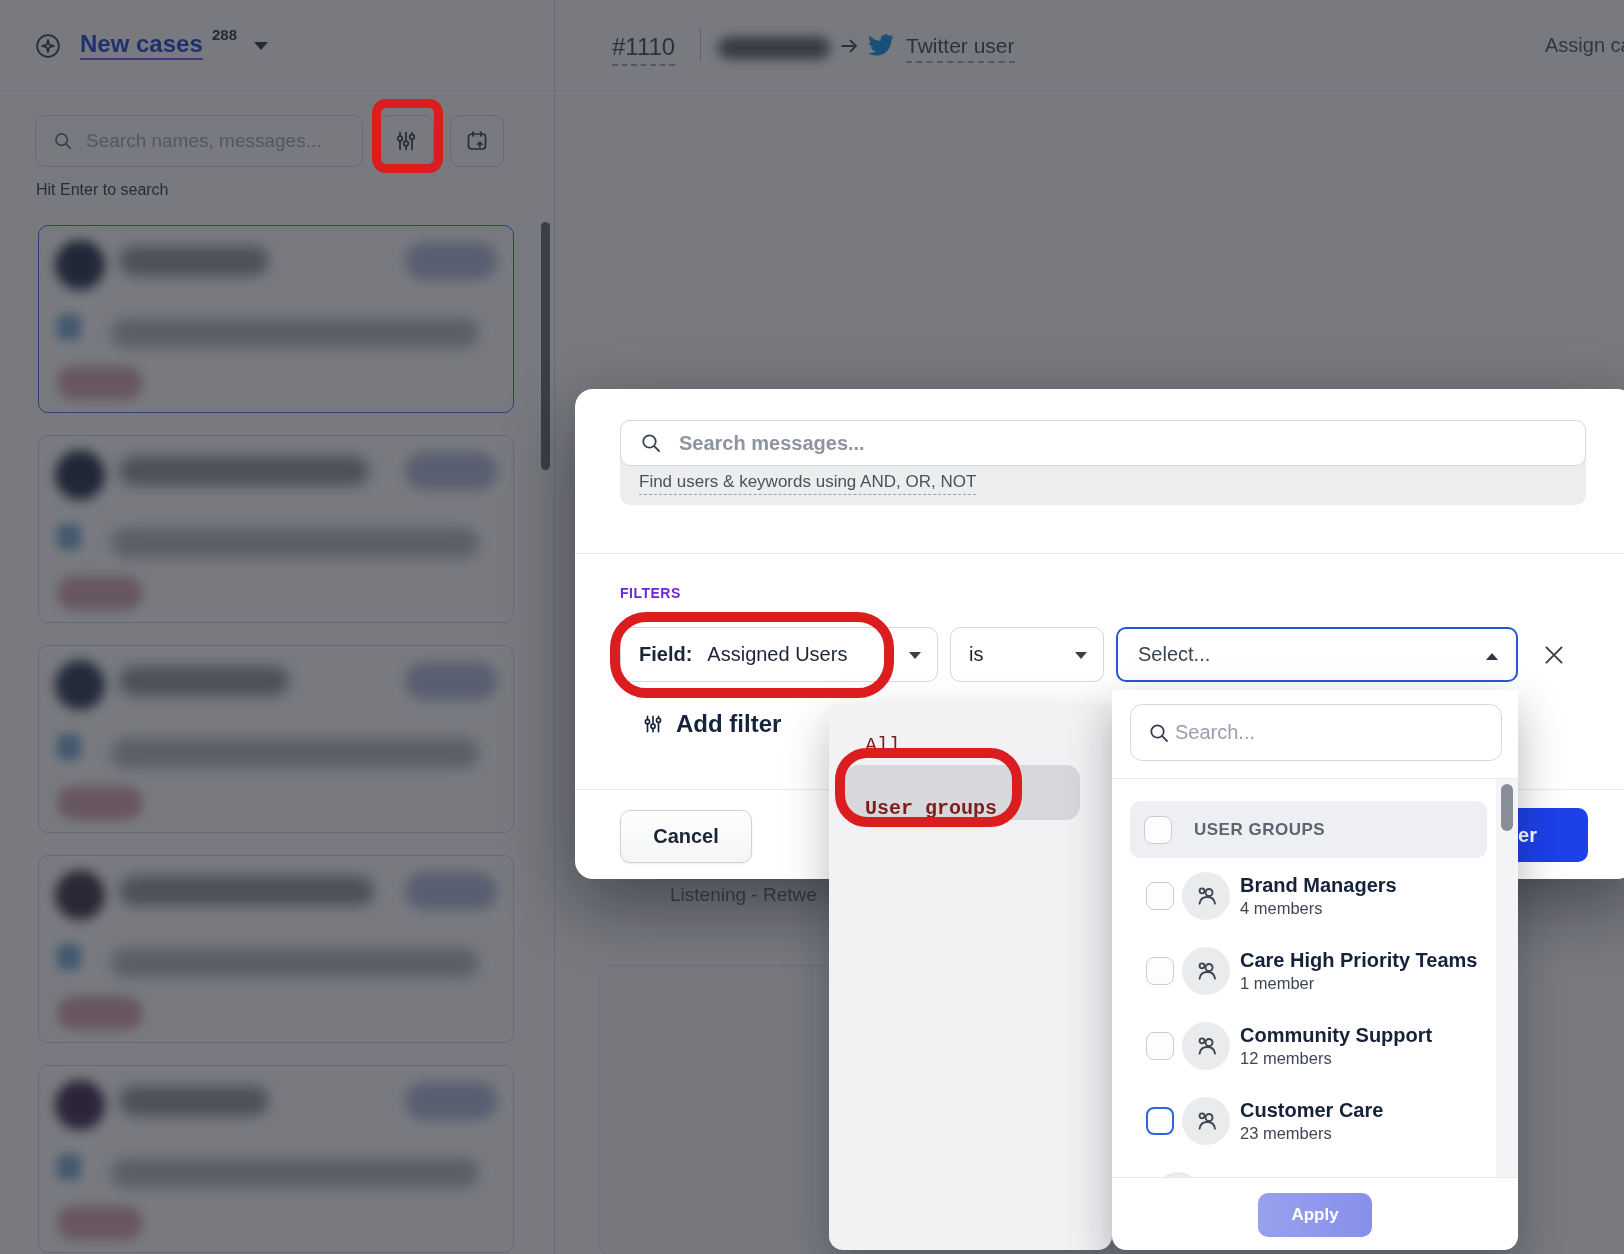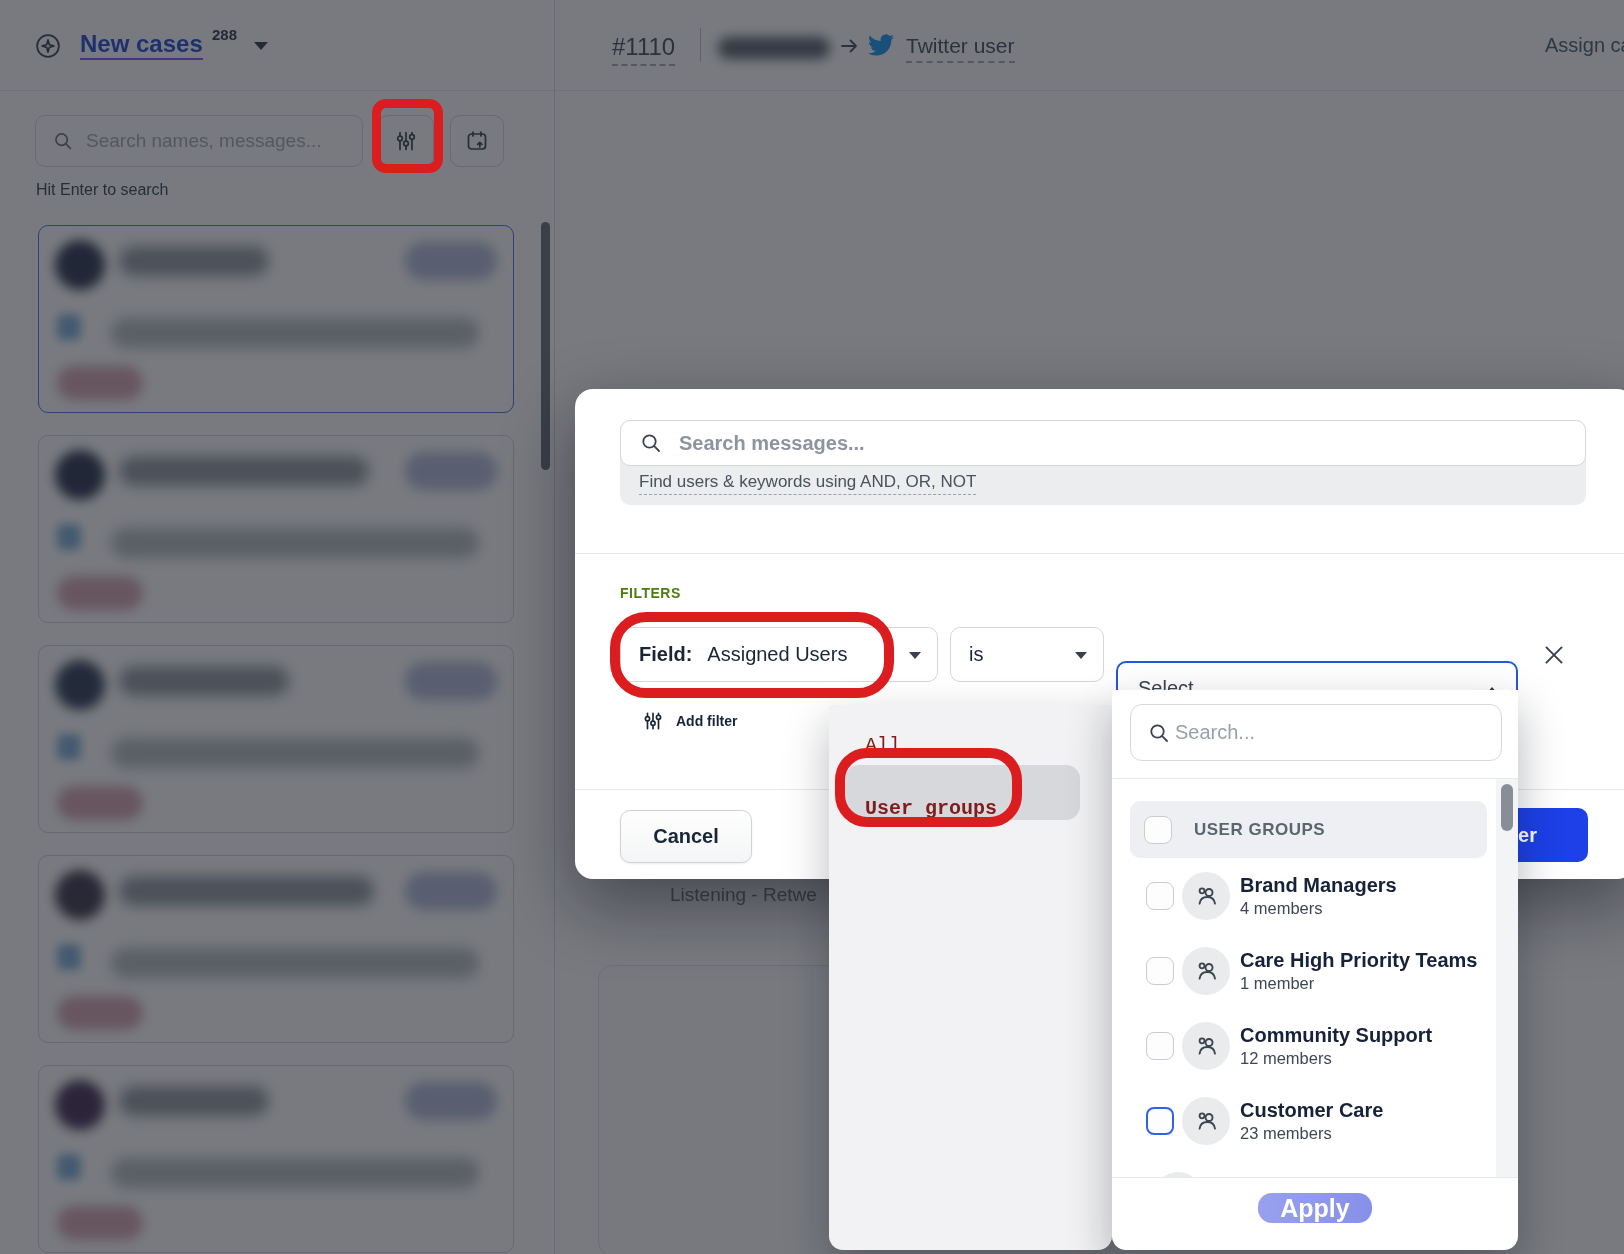--- a/index.html
+++ b/index.html
@@ -72,37 +72,37 @@
     box-shadow:0 25px 70px rgba(8,12,22,.45);z-index:20;}
   .helper-box{left:45px;top:31px;width:966px;height:85px;background:#ebedef;border-radius:10px;}
   .helper-text{left:64px;top:83px;font-size:17px;color:#4a525c;border-bottom:1.5px dashed #9aa2ab;padding-bottom:2px;}
   .msearch{left:45px;top:31px;width:966px;height:46px;border:1px solid #d5d8dd;border-radius:10px;background:#fff;
     display:flex;align-items:center;box-sizing:border-box;}
   .msearch svg{width:24px;height:24px;margin-left:18px;color:#39414e;flex:none;}
   .msearch input{border:0;outline:0;font-family:"Liberation Sans",sans-serif;font-size:20px;color:#2e3844;
     margin-left:14px;width:880px;background:transparent;font-weight:bold;}
   .msearch input::placeholder{color:#8d949e;}
   .m-div1{left:0;top:164px;width:1060px;height:1px;background:#e6e8eb;}
-  .filters-label{left:45px;top:196px;font-size:14px;font-weight:bold;color:#4d7c0f;letter-spacing:.5px;}
+  .filters-label{left:45px;top:196px;font-size:14px;font-weight:bold;color:#6d28d9;letter-spacing:.5px;}
 
   .fbox{top:238px;height:55px;border:1px solid #d4d7dc;border-radius:10px;background:#fff;
     display:flex;align-items:center;box-sizing:border-box;font-size:20px;color:#1a2637;gap:7px;}
   .field-box{left:45px;width:318px;padding-left:18px;}
   .field-box .pfx{font-weight:bold;margin-right:8px;}
   .is-box{left:375px;width:154px;padding-left:18px;}
   .fbox .caret{position:absolute;right:16px;top:24px;border-left-width:6px;border-right-width:6px;border-top-width:7px;}
-  .select-box{left:541px;width:402px;border:2px solid #2456e0;padding-left:20px;color:#3a4350;margin-top:34px;}
+  .select-box{left:541px;width:402px;border:2px solid #2456e0;padding-left:20px;color:#3a4350;}
   .caret-up{width:0;height:0;border-left:6px solid transparent;border-right:6px solid transparent;border-bottom:7px solid #2e3844;}
   .select-box .caret-up{position:absolute;right:18px;top:24px;}
   .x-btn{left:966px;top:253px;width:26px;height:26px;}
   .x-btn svg{width:26px;height:26px;}
 
   .add-filter{left:67px;top:321px;display:flex;align-items:center;}
   .add-filter svg{width:22px;height:22px;}
-  .add-filter span{margin-left:12px;font-size:14px;font-weight:bold;color:#15233b;}
+  .add-filter span{margin-left:12px;font-size:24px;font-weight:bold;color:#15233b;}
 
   .m-div2{left:0;top:400px;width:1060px;height:1px;background:#e6e8eb;}
   .btn{border-radius:10px;font-size:20px;font-weight:bold;display:flex;align-items:center;justify-content:center;box-sizing:border-box;}
   .cancel-btn{left:45px;top:421px;width:132px;height:53px;border:1px solid #cfd3d9;color:#1a2637;
     background:linear-gradient(#fefefe,#f4f5f6);box-shadow:0 1px 2px rgba(20,25,35,.08);}
   .filter-btn{left:862px;top:419px;width:151px;height:54px;background:#1d40e8;color:#fff;}
 
   
   .type-menu{left:829px;top:705px;width:283px;height:545px;background:#f2f2f4;z-index:30;
     border-radius:4px 4px 14px 14px;box-shadow:0 18px 45px rgba(10,15,25,.28);box-sizing:border-box;padding-top:8px;}
@@ -131,22 +131,22 @@
   .group-header .gh-label{margin-left:22px;font-size:17px;font-weight:bold;color:#5c6470;letter-spacing:.5px;}
   .group-list{left:0;top:79px;width:384px;}
   .group-item{position:relative;height:75px;display:flex;align-items:center;padding-left:34px;}
   .group-item .avatar{width:48px;height:48px;border-radius:50%;background:#e9ebed;margin-left:8px;
     display:flex;align-items:center;justify-content:center;flex:none;}
   .group-item .avatar svg{width:28px;height:28px;}
   .g-texts{margin-left:10px;display:flex;flex-direction:column;}
   .g-name{font-size:20px;font-weight:bold;color:#15223a;line-height:23px;}
   .g-members{font-size:16.5px;color:#3f4754;line-height:20px;margin-top:1px;}
   .sp-div2{left:0;top:487px;width:406px;height:1px;background:#e6e8eb;}
-  .apply-btn{left:146px;top:503px;width:114px;height:30px;background:linear-gradient(90deg,#98a1ee,#8790e9);
-    color:#fff;font-size:25px;border-radius:14px;}
+  .apply-btn{left:146px;top:503px;width:114px;height:44px;background:linear-gradient(90deg,#98a1ee,#8790e9);
+    color:#fff;font-size:17px;}
 
   
   .ring{border-style:solid;border-color:#dc1d20;z-index:60;pointer-events:none;box-sizing:border-box;}
   .ring1{left:372px;top:99px;width:71px;height:74px;border-width:9px;border-radius:14px;}
   .ring2{left:610px;top:612px;width:284px;height:86px;border-width:10px;border-radius:36px;}
   .ring3{left:835px;top:748px;width:187px;height:79px;border-width:10px;border-radius:32px;}
 </style>
 </head>
 <body>
 

